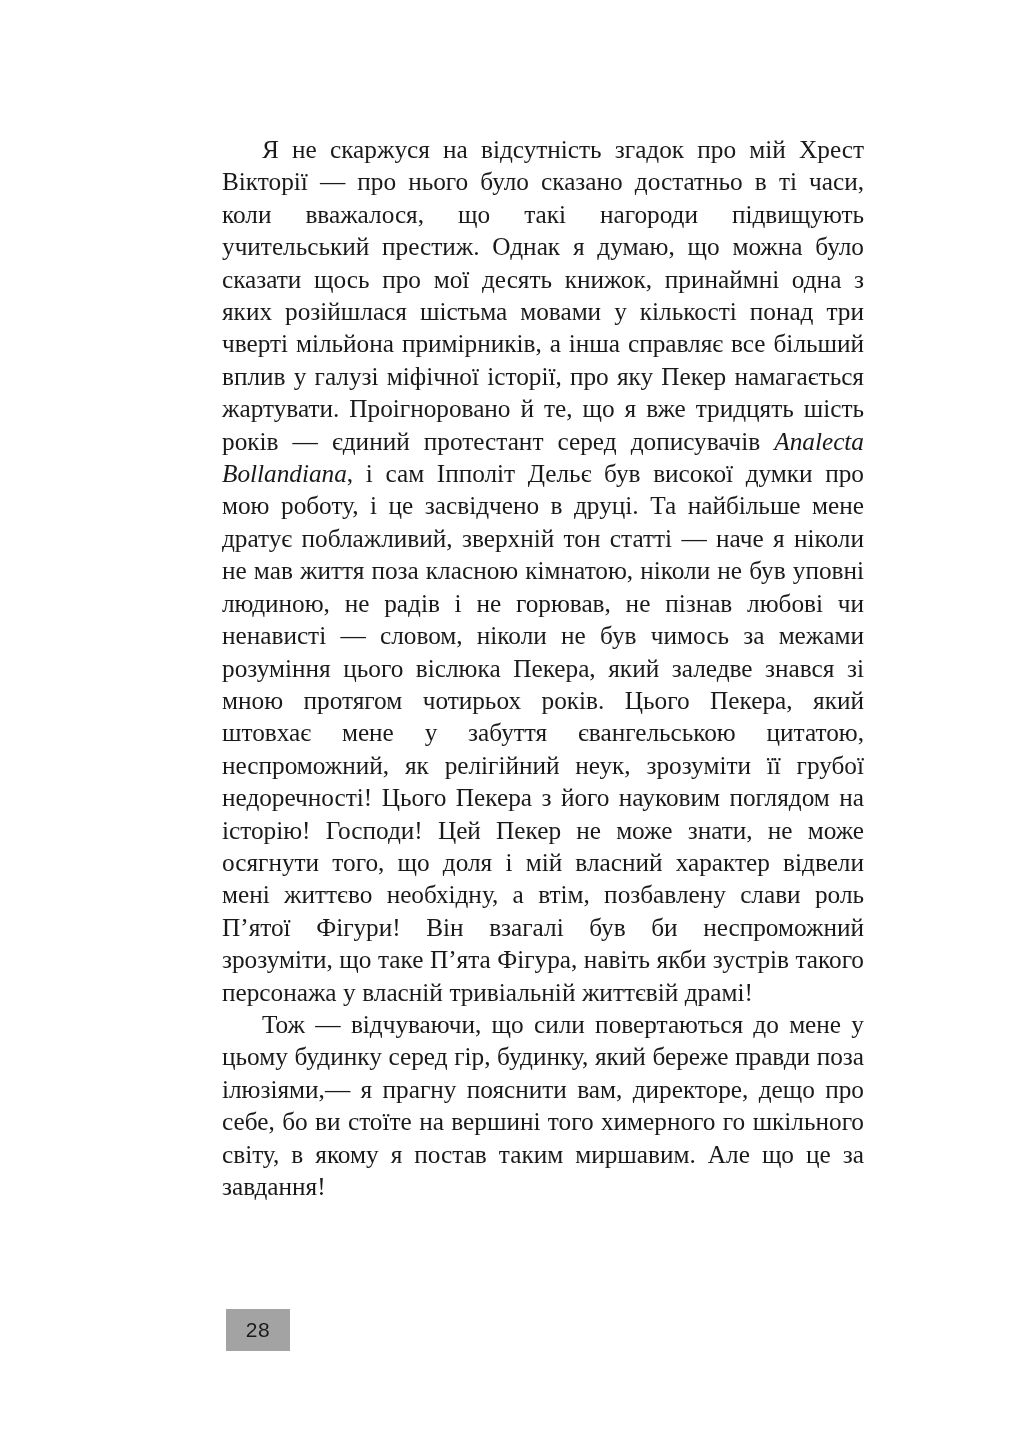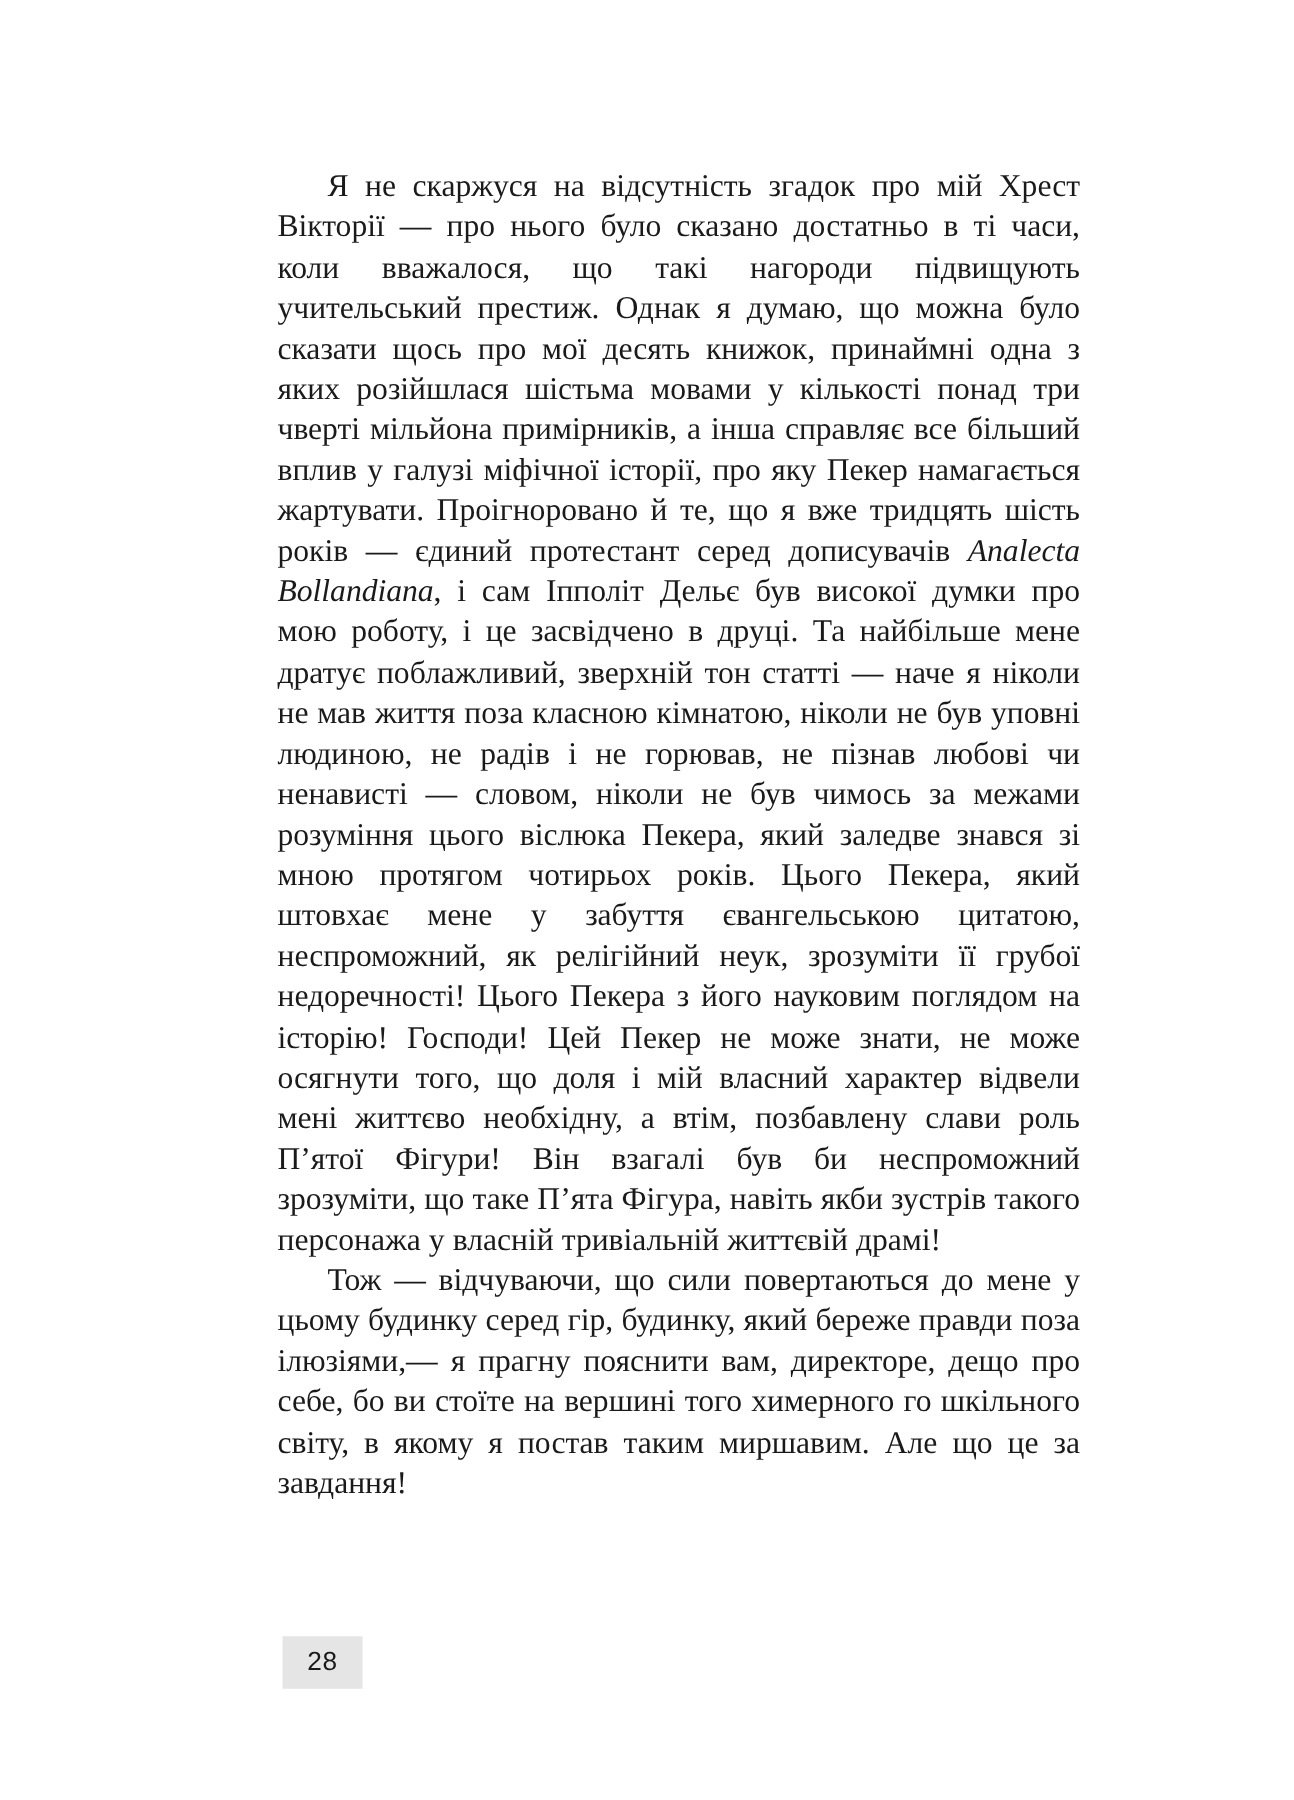--- a/index.html
+++ b/index.html
@@ -67,17 +67,17 @@
 </head>
 <body style="color: rgb(26, 26, 26);">
 
 <div class="page" style="background: rgb(255, 255, 255); padding-left: 33px;">
 
   <div class="text-column">
     <p class="para indent">Я не скаржуся на відсутність згадок про мій Хрест Вікторії — про нього було сказано достатньо в ті часи, коли вважалося, що такі нагороди підвищують учительський престиж. Однак я думаю, що можна було сказати щось про мої десять книжок, принаймні одна з яких розійшлася шістьма мовами у кількості понад три чверті мільйона примірників, а інша справляє все більший вплив у галузі міфічної історії, про яку Пекер намагається жартувати. Проігноровано й те, що я вже тридцять шість років — єдиний протестант серед дописувачів <em class="ital">Analecta Bollandiana</em>, і сам Іпполіт Дельє був високої думки про мою роботу, і це засвідчено в друці. Та найбільше мене дратує поблажливий, зверхній тон статті — наче я ніколи не мав життя поза класною кімнатою, ніколи не був уповні людиною, не радів і не горював, не пізнав любові чи ненависті — словом, ніколи не був чимось за межами розуміння цього віслюка Пекера, який заледве знався зі мною протягом чотирьох років. Цього Пекера, який штовхає мене у забуття євангельською цитатою, неспроможний, як релігійний неук, зрозуміти її грубої недоречності! Цього Пекера з його науковим поглядом на історію! Господи! Цей Пекер не може знати, не може осягнути того, що доля і мій власний характер відвели мені життєво необхідну, а втім, позбавлену слави роль П’ятої Фігури! Він взагалі був би неспроможний зрозуміти, що таке П’ята Фігура, навіть якби зустрів такого персонажа у власній тривіальній життєвій драмі!</p>
     <p class="para indent">Тож — відчуваючи, що сили повертаються до мене у цьому будинку серед гір, будинку, який береже правди поза ілюзіями,— я прагну пояснити вам, директоре, дещо про себе, бо ви стоїте на вершині того химерного го шкільного світу, в якому я постав таким миршавим. Але що це за завдання!</p>
   </div>
 
-  <div class="page-number-box" style="background: #e5e5e5;">
+  <div class="page-number-box" style="background: #a3a3a3;">
     <span class="page-number">28</span>
   </div>
 
 </div>
 
 </body></html>

